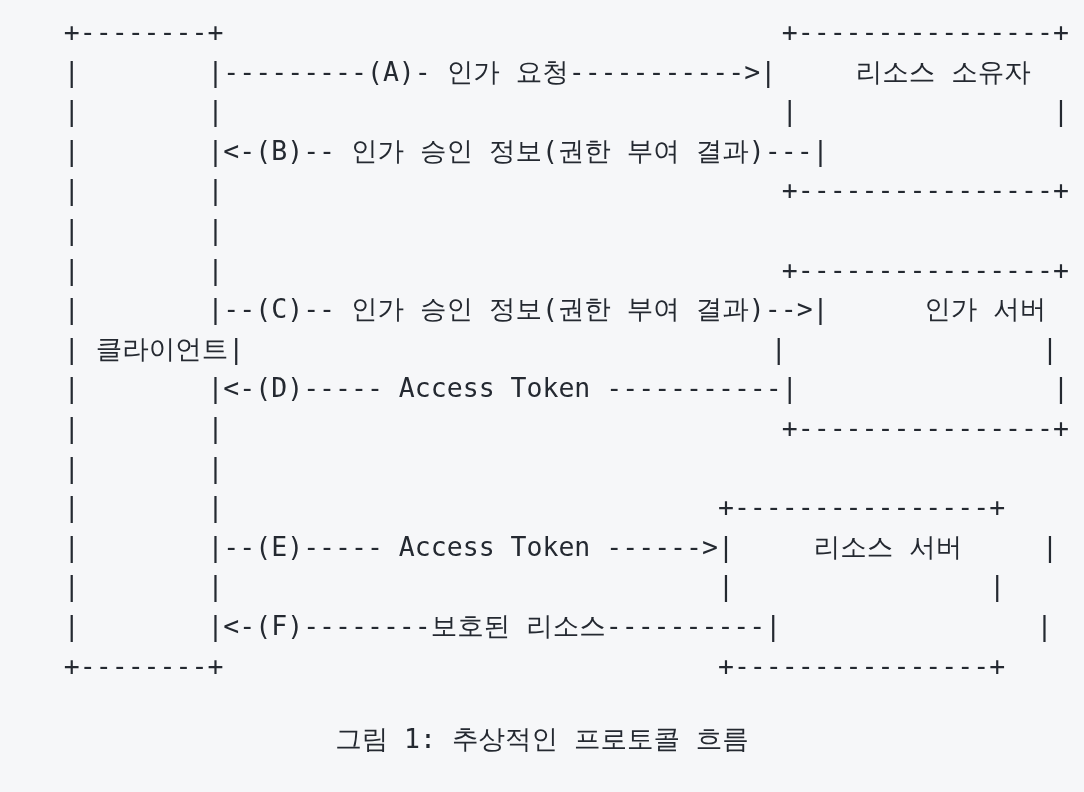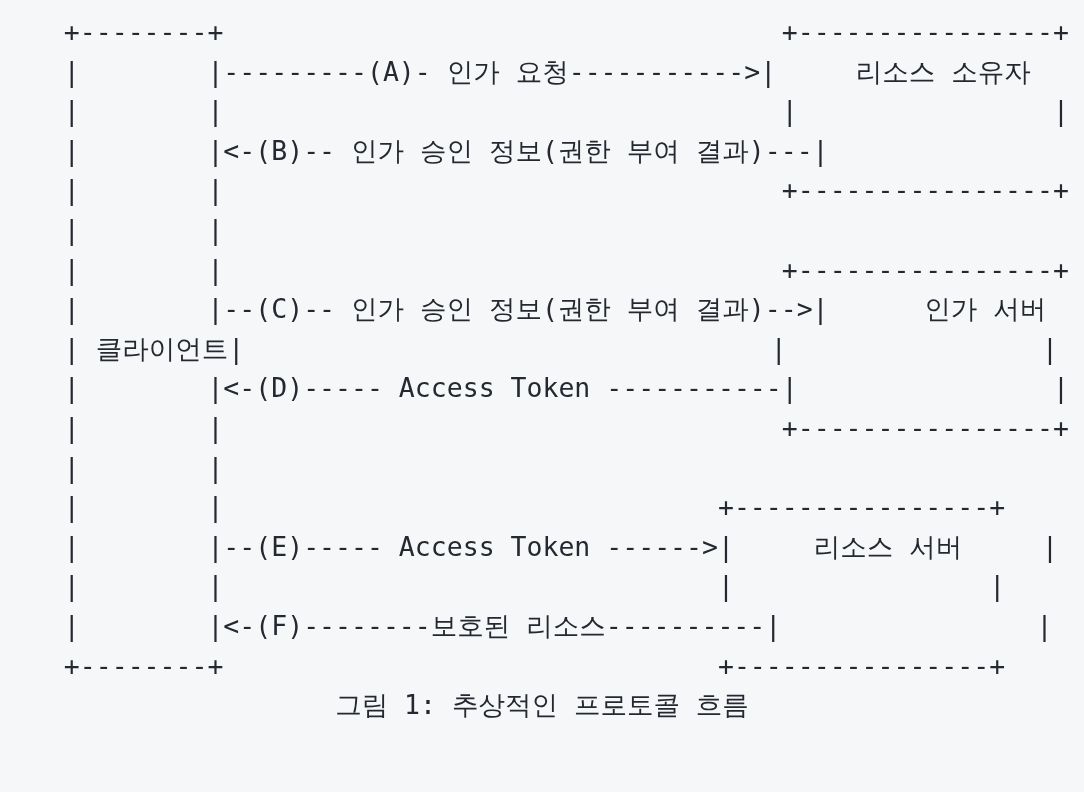--- a/index.html
+++ b/index.html
@@ -20,20 +20,21 @@
     margin: 12px 0 0 0;
     padding: 0;
     font-family: "DejaVu Sans Mono", "Liberation Mono", monospace;
     font-size: 26.5px;
     line-height: 39.6px;
     color: #242931;
     white-space: pre;
     letter-spacing: 0;
   }
   .figure-caption {
+    margin-top: 34px;
     width: 100%;
     text-align: center;
     font-family: "DejaVu Sans Mono", "Liberation Mono", monospace;
     font-size: 26.5px;
     line-height: 40px;
     color: #242931;
   }
 </style>
 </head>
 <body>

